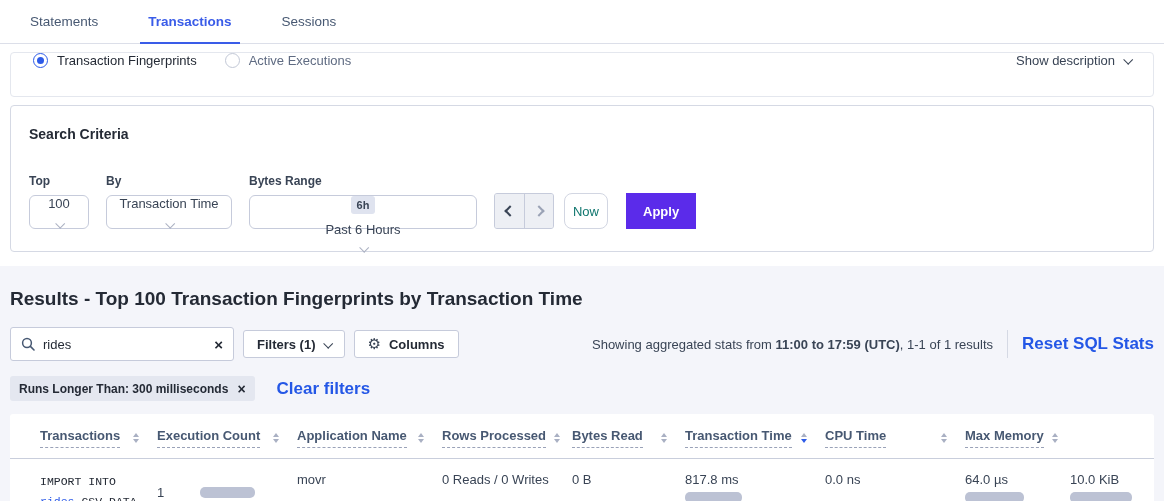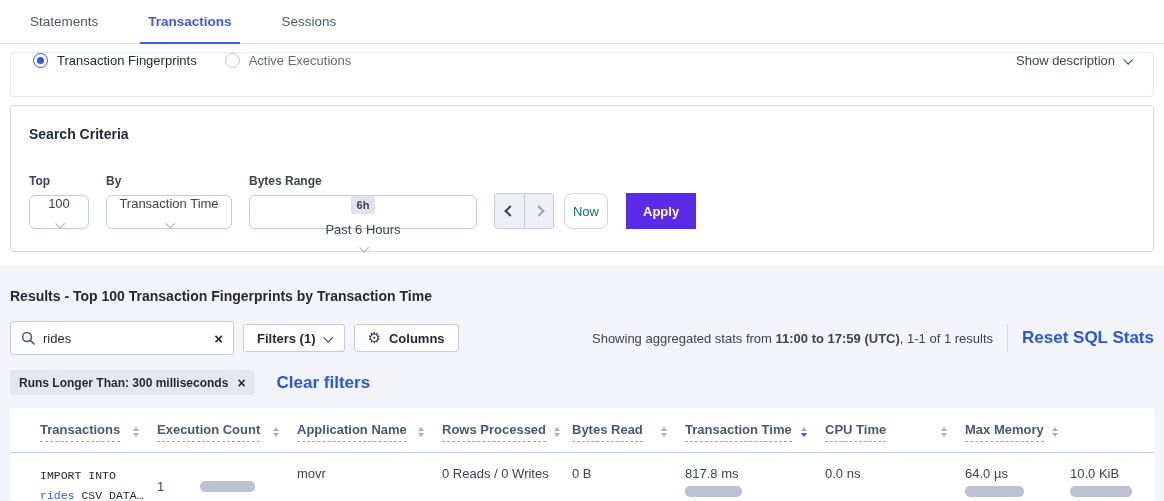--- a/index.html
+++ b/index.html
@@ -50,21 +50,21 @@
   .badge { background:#DFE3EF; border-radius:3px; font-size:11px; font-weight:700; padding:3px 6px; color:#394455; flex:none; }
   .arrow-group { display:flex; border:1px solid #C6CBDB; border-radius:3px; overflow:hidden; height:36px; background:#EDEFF4; }
   .arrow { width:29px; display:flex; align-items:center; justify-content:center; background:#EDEFF4; border:none; cursor:pointer; }
   .arrow + .arrow { border-left:1px solid #C6CBDB; }
   .arrow .chev { width:8px; height:8px; border-width:2px; }
   .now-btn { margin-left:10px; width:44px; height:36px; background:#fff; border:1px solid #D2D6E2; border-radius:8px; color:#0f766e; font-size:13px; font-family:inherit; cursor:default; }
   .apply-btn { margin-left:18px; height:36px; padding:0 17px; background:#5B2BEA; color:#fff; font-weight:700; font-size:13px; border:none; border-radius:0; font-family:inherit; cursor:pointer; }
 
   
   .results { padding:22px 10px 0; }
-  .results-title { font-size:14px; font-weight:700; color:#242A35; }
+  .results-title { font-size:19px; font-weight:700; color:#242A35; }
   .results-controls { display:flex; align-items:center; margin-top:17px; }
   .searchbox { width:224px; height:34px; background:#fff; border:1px solid #C6CBDB; border-radius:3px; display:flex; align-items:center; padding:0 10px; gap:8px; }
   .searchbox input { border:none; outline:none; flex:1; font-size:13px; color:#242A35; font-family:inherit; min-width:0; background:transparent; }
   .clear-x { border:none; background:none; color:#242A35; font-size:15px; font-weight:700; cursor:pointer; line-height:1; padding:0; }
   .btn { height:28px; margin-left:9px; background:#fff; border:1px solid #C6CBDB; border-radius:3px; display:flex; align-items:center; gap:8px; padding:0 13px; font-size:13px; font-weight:700; color:#242A35; font-family:inherit; cursor:pointer; }
   .btn .gear { font-size:15px; font-weight:400; color:#394455; }
   .stats { margin-left:auto; color:#394455; font-size:13px; white-space:nowrap; }
   .stats b { font-weight:700; }
   .vdiv { width:1px; height:28px; background:#D5D9E4; margin:0 14px; }
   .link { color:#2457E6; font-weight:700; font-size:17px; text-decoration:none; cursor:pointer; white-space:nowrap; }

